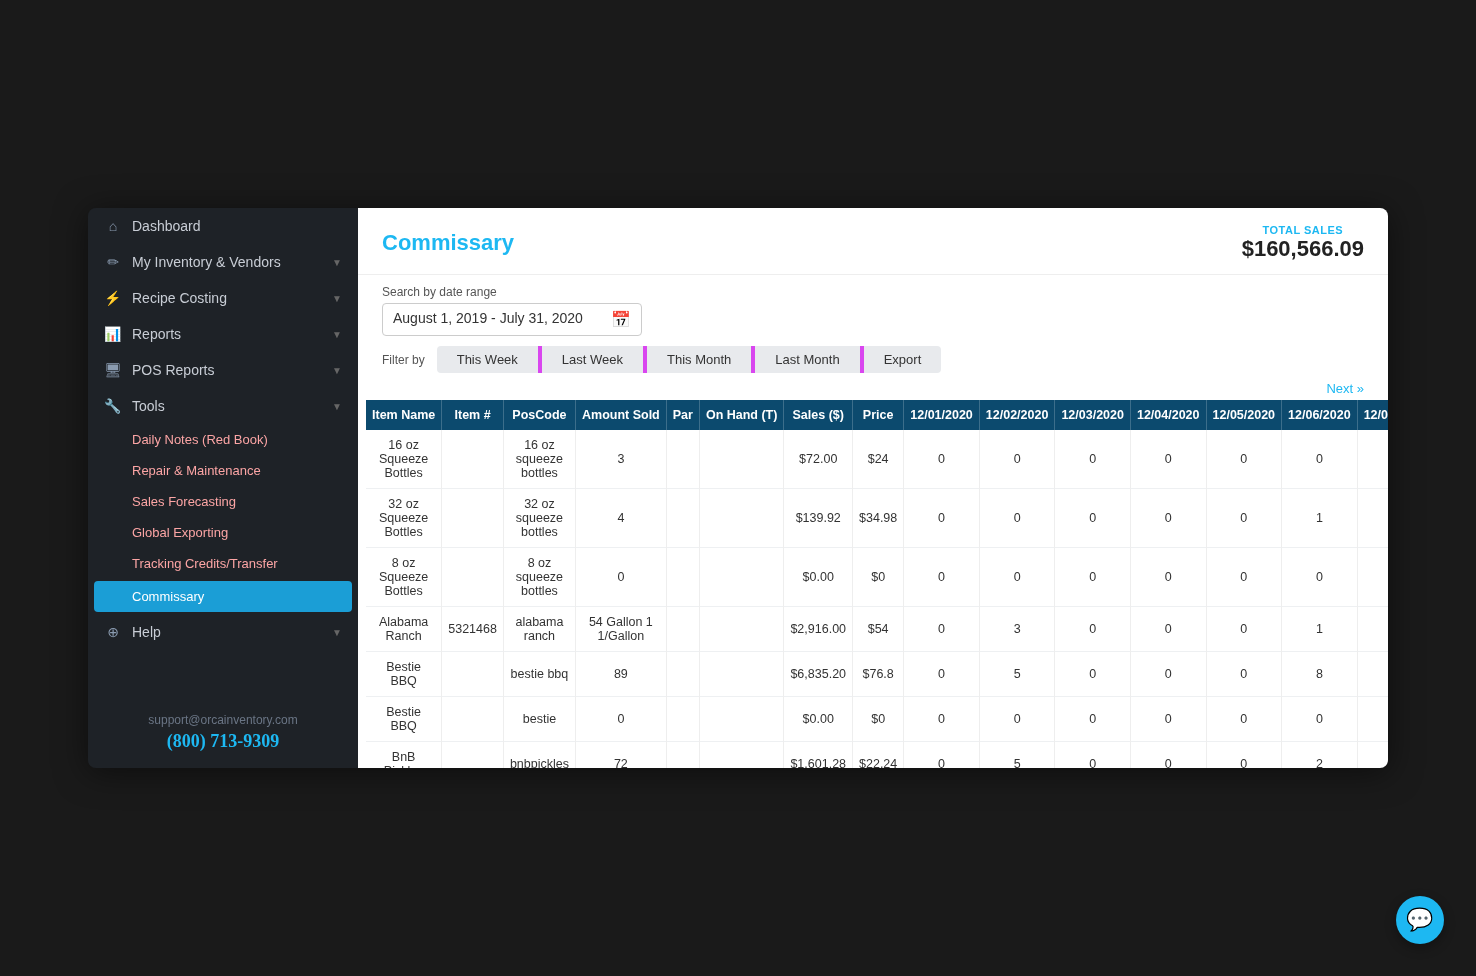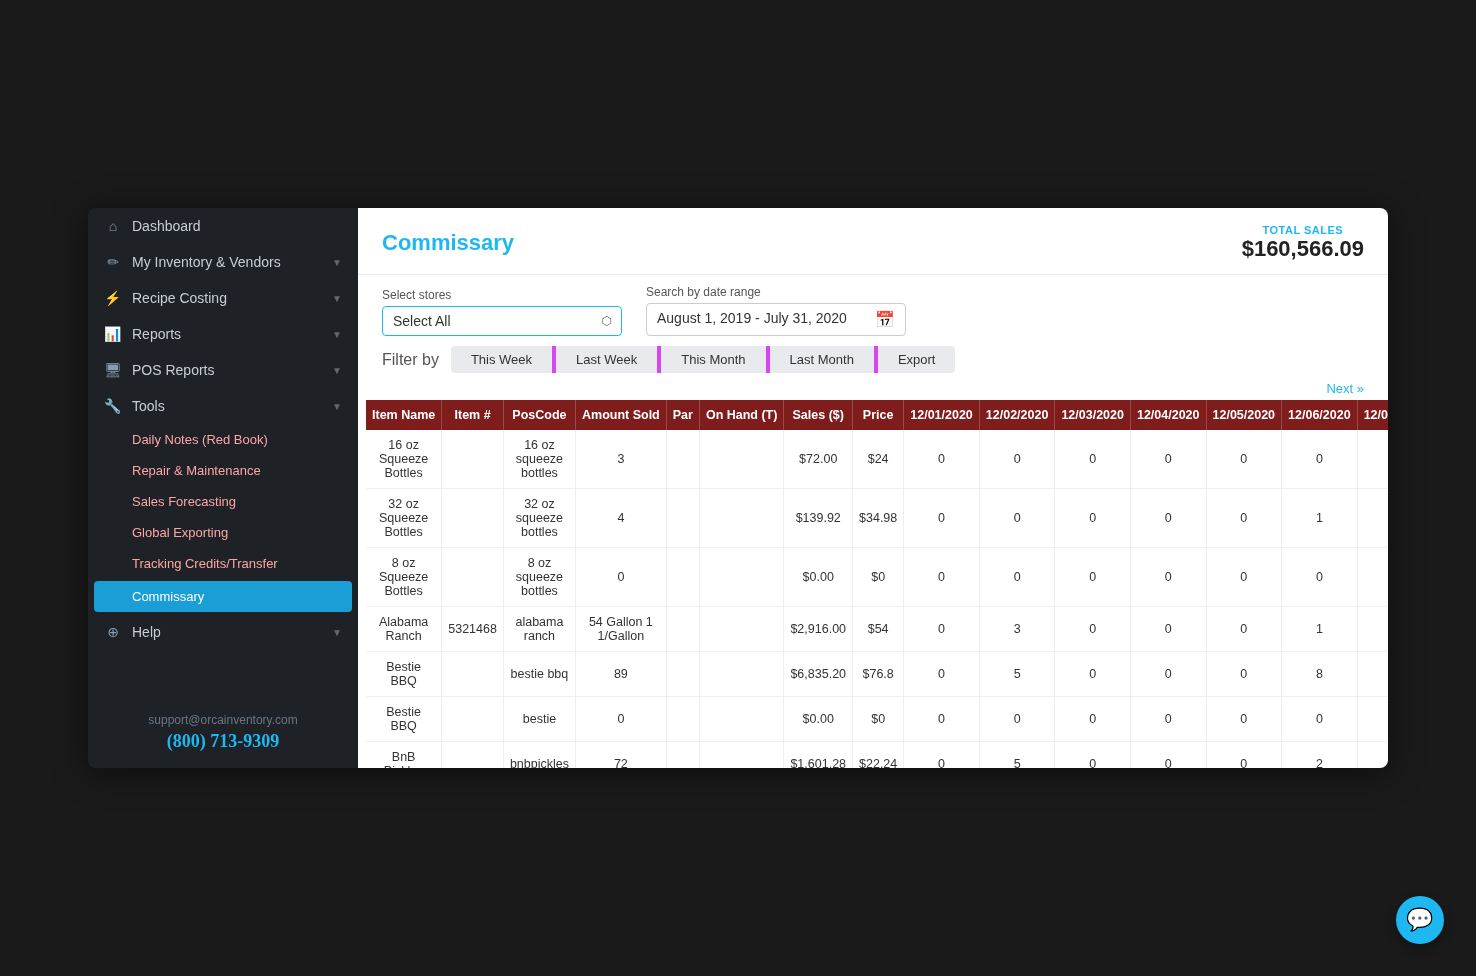--- a/index.html
+++ b/index.html
@@ -143,21 +143,21 @@
       cursor: pointer;
     }
     .date-range-input .cal-icon { color: #999; font-size: 16px; }
     .filter-by-row {
       display: flex;
       align-items: center;
       padding: 4px 24px;
       gap: 0;
     }
     .filter-by-label {
-      font-size: 16px;
+      font-size: 12px;
       color: #555;
       margin-right: 12px;
     }
     .filter-btn {
       padding: 6px 20px;
       border: none;
       background: #e8eaed;
       color: #333;
       font-size: 13px;
       cursor: pointer;
@@ -178,21 +178,21 @@
       flex: 1;
       overflow: auto;
       padding: 0 8px 8px;
     }
     table {
       width: 100%;
       border-collapse: collapse;
       font-size: 12.5px;
     }
     thead tr {
-      background: #7f1d1d;
+      background: #0c4a6e;
       color: #fff;
     }
     thead th {
       padding: 8px 6px;
       text-align: center;
       font-weight: 600;
       white-space: nowrap;
       border-right: 1px solid rgba(255,255,255,0.2);
     }
     thead th:last-child { border-right: none; }
@@ -315,27 +315,20 @@
 
     <div class="main-header">
       <h1 class="page-title">Commissary</h1>
       <div class="total-sales-block">
         <div class="total-sales-label">TOTAL SALES</div>
         <div class="total-sales-value">$160,566.09</div>
       </div>
     </div>
 
     <div class="filters-row">
-      <div class="filter-group">
-        <label class="filter-label">Select stores</label>
-        <div class="select-wrapper">
-          <select class="store-select"><option>Select All</option></select>
-          <span class="select-arrow">⬡</span>
-        </div>
-      </div>
       <div class="filter-group">
         <label class="filter-label">Search by date range</label>
         <div class="date-range-input">
           <span>August 1, 2019 - July 31, 2020</span>
           <span class="cal-icon">📅</span>
         </div>
       </div>
     </div>
 
     <div class="filter-by-row">

